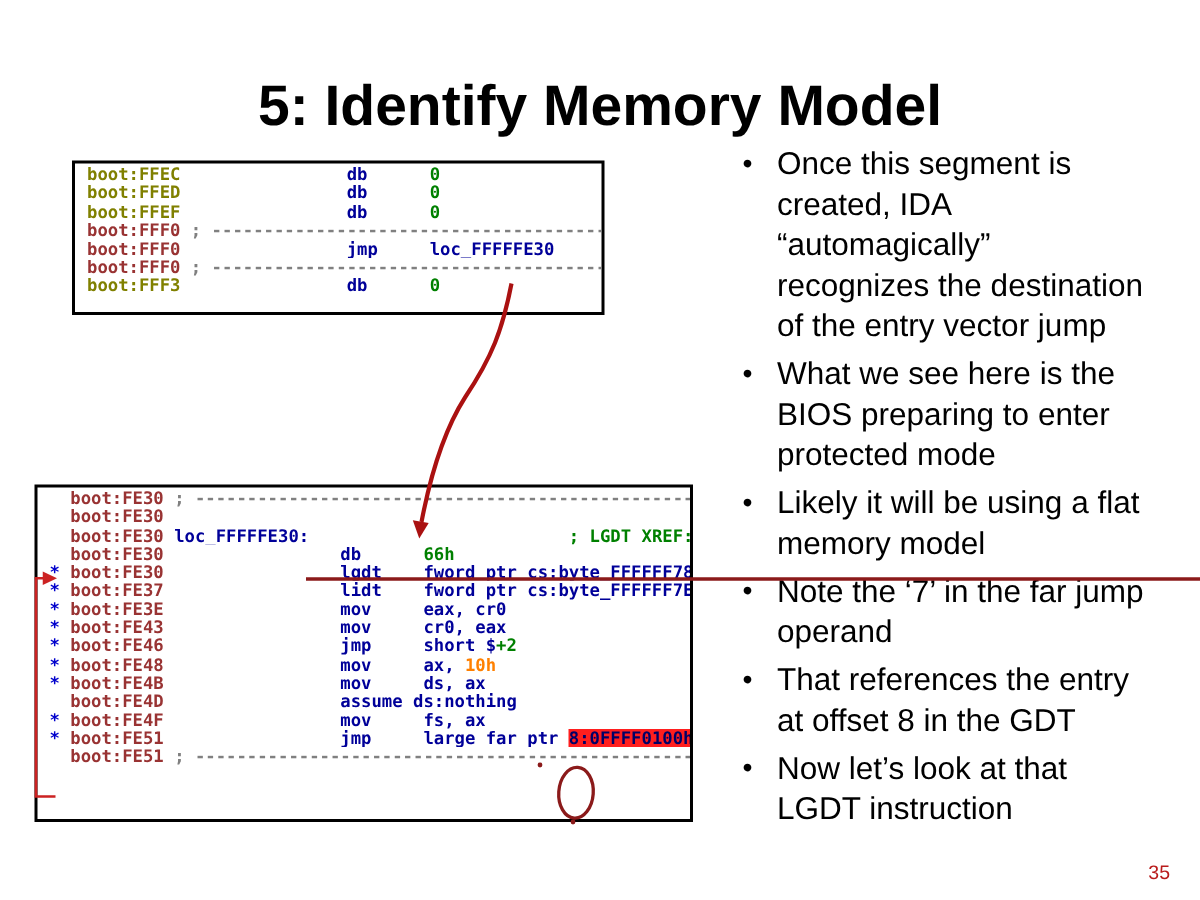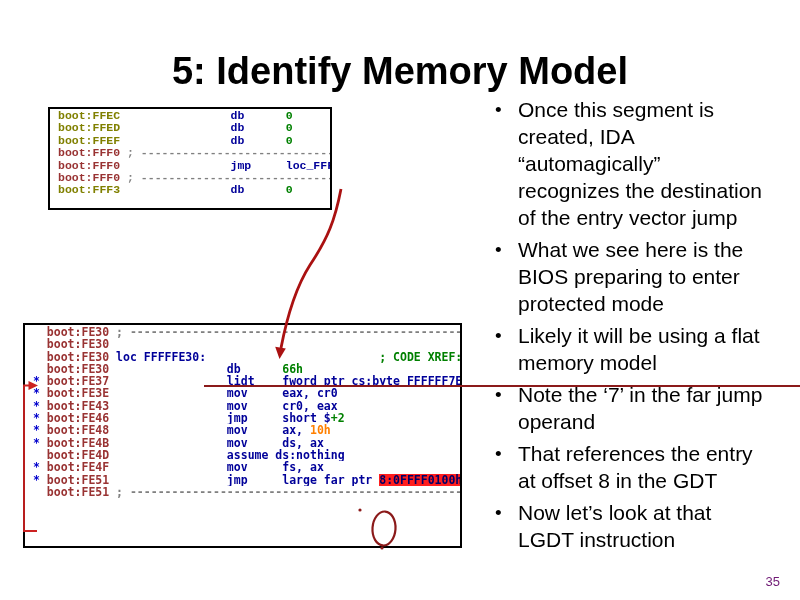--- a/index.html
+++ b/index.html
@@ -4,40 +4,40 @@
 <style>
   html,body{margin:0;padding:0;background:#fff;}
   .slide{position:relative;width:800px;height:600px;background:#ffffff;overflow:hidden;
          font-family:"Liberation Sans",sans-serif;}
   .title{position:absolute;top:26px;left:0;width:800px;text-align:center;
          font-size:38px;font-weight:700;color:#000;letter-spacing:0;margin-top:24px;}
   
   .listing{position:absolute;background:#fff;border:2px solid #000;box-sizing:border-box;
            font-family:"DejaVu Sans Mono","Liberation Mono",monospace;font-weight:bold;
            font-size:11.5px;overflow:hidden;padding:1px 0 0 8px;}
-  #box1{left:48px;top:107px;width:284px;height:103px;font-family:Liberation Mono, monospace;}
+  #box1{left:48px;top:107px;width:355px;height:103px;}
   #box2{left:23px;top:323px;width:439px;height:225px;}
   #box1 .row{line-height:12.4px;}
   #box2 .row{line-height:12.3px;}
   .row{white-space:pre;overflow:hidden;}
   .c-a1{color:#808000;}            
   .c-a2{color:#993333;}            
   .c-nv{color:#000099;}            
   .c-gr{color:#008000;}            
   .c-or{color:#FF8000;margin-top:20px;}            
   .c-cm{color:#808080;}            
   .c-st{color:#0000CC;}            
   .c-hl{background:#FF1E1E;color:#000066;} 
   
   .bullets{position:absolute;left:490px;top:96px;width:300px;list-style:none;margin:0;padding:0;}
   .bullets li{position:relative;padding-left:28px;margin:0 0 5px 0;
               font-size:21px;line-height:27px;color:#000;}
   .bullets .marker{position:absolute;left:5px;top:0;font-size:19px;}
   .bullets .btxt{white-space:pre-line;display:block;width:276px;}
-  .pagenum{position:absolute;right:20px;top:574px;font-size:13px;color:#701a75;}
+  .pagenum{position:absolute;right:20px;top:574px;font-size:13px;color:#b91c1c;}
   .overlay{position:absolute;left:0;top:0;width:800px;height:600px;pointer-events:none;}
 </style>
 </head>
 <body>
 
 <div class="slide">
 
   <div class="title">5: Identify Memory Model</div>
 
   <div id="box1" class="listing">
@@ -46,22 +46,23 @@
       <div class="row"><span class="c-a1">boot:FFEF</span><span class="c-nv">                db</span><span class="c-gr">      0</span></div>
       <div class="row"><span class="c-a2">boot:FFF0</span><span class="c-cm"> ; --------------------------------------------------</span></div>
       <div class="row"><span class="c-a2">boot:FFF0</span><span class="c-nv">                jmp     loc_FFFFFE30</span></div>
       <div class="row"><span class="c-a2">boot:FFF0</span><span class="c-cm"> ; --------------------------------------------------</span></div>
       <div class="row"><span class="c-a1">boot:FFF3</span><span class="c-nv">                db</span><span class="c-gr">      0</span></div>
     </div>
 
   <div id="box2" class="listing">
       <div class="row"><span class="c-a2">  boot:FE30</span><span class="c-cm"> ; --------------------------------------------------</span></div>
       <div class="row"><span class="c-a2">  boot:FE30</span></div>
-      <div class="row"><span class="c-a2">  boot:FE30</span><span class="c-nv"> loc_FFFFFE30:</span><span class="c-gr">                         ; CODE XREF:</span></div>
+      <div class="row"><span class="c-a2">  boot:FE30</span><span class="c-nv"> loc_FFFFFE30:</span><span class="c-gr">                         ; LGDT XREF:</span></div>
       <div class="row"><span class="c-a2">  boot:FE30</span><span class="c-nv">                 db</span><span class="c-gr">      66h</span></div>
+      <div class="row"><span class="c-st">* </span><span class="c-a2">boot:FE30</span><span class="c-nv">                 lgdt    fword ptr cs:byte_FFFFFF78</span></div>
       <div class="row"><span class="c-st">* </span><span class="c-a2">boot:FE37</span><span class="c-nv">                 lidt    fword ptr cs:byte_FFFFFF7E</span></div>
       <div class="row"><span class="c-st">* </span><span class="c-a2">boot:FE3E</span><span class="c-nv">                 mov     eax, cr0</span></div>
       <div class="row"><span class="c-st">* </span><span class="c-a2">boot:FE43</span><span class="c-nv">                 mov     cr0, eax</span></div>
       <div class="row"><span class="c-st">* </span><span class="c-a2">boot:FE46</span><span class="c-nv">                 jmp     short $</span><span class="c-gr">+2</span></div>
       <div class="row"><span class="c-st">* </span><span class="c-a2">boot:FE48</span><span class="c-nv">                 mov     ax, </span><span class="c-or">10h</span></div>
       <div class="row"><span class="c-st">* </span><span class="c-a2">boot:FE4B</span><span class="c-nv">                 mov     ds, ax</span></div>
       <div class="row"><span class="c-a2">  boot:FE4D</span><span class="c-nv">                 assume ds:nothing</span></div>
       <div class="row"><span class="c-st">* </span><span class="c-a2">boot:FE4F</span><span class="c-nv">                 mov     fs, ax</span></div>
       <div class="row"><span class="c-st">* </span><span class="c-a2">boot:FE51</span><span class="c-nv">                 jmp     large far ptr </span><span class="c-hl">8:0FFFF0100h</span></div>
       <div class="row"><span class="c-a2">  boot:FE51</span><span class="c-cm"> ; --------------------------------------------------</span></div>

